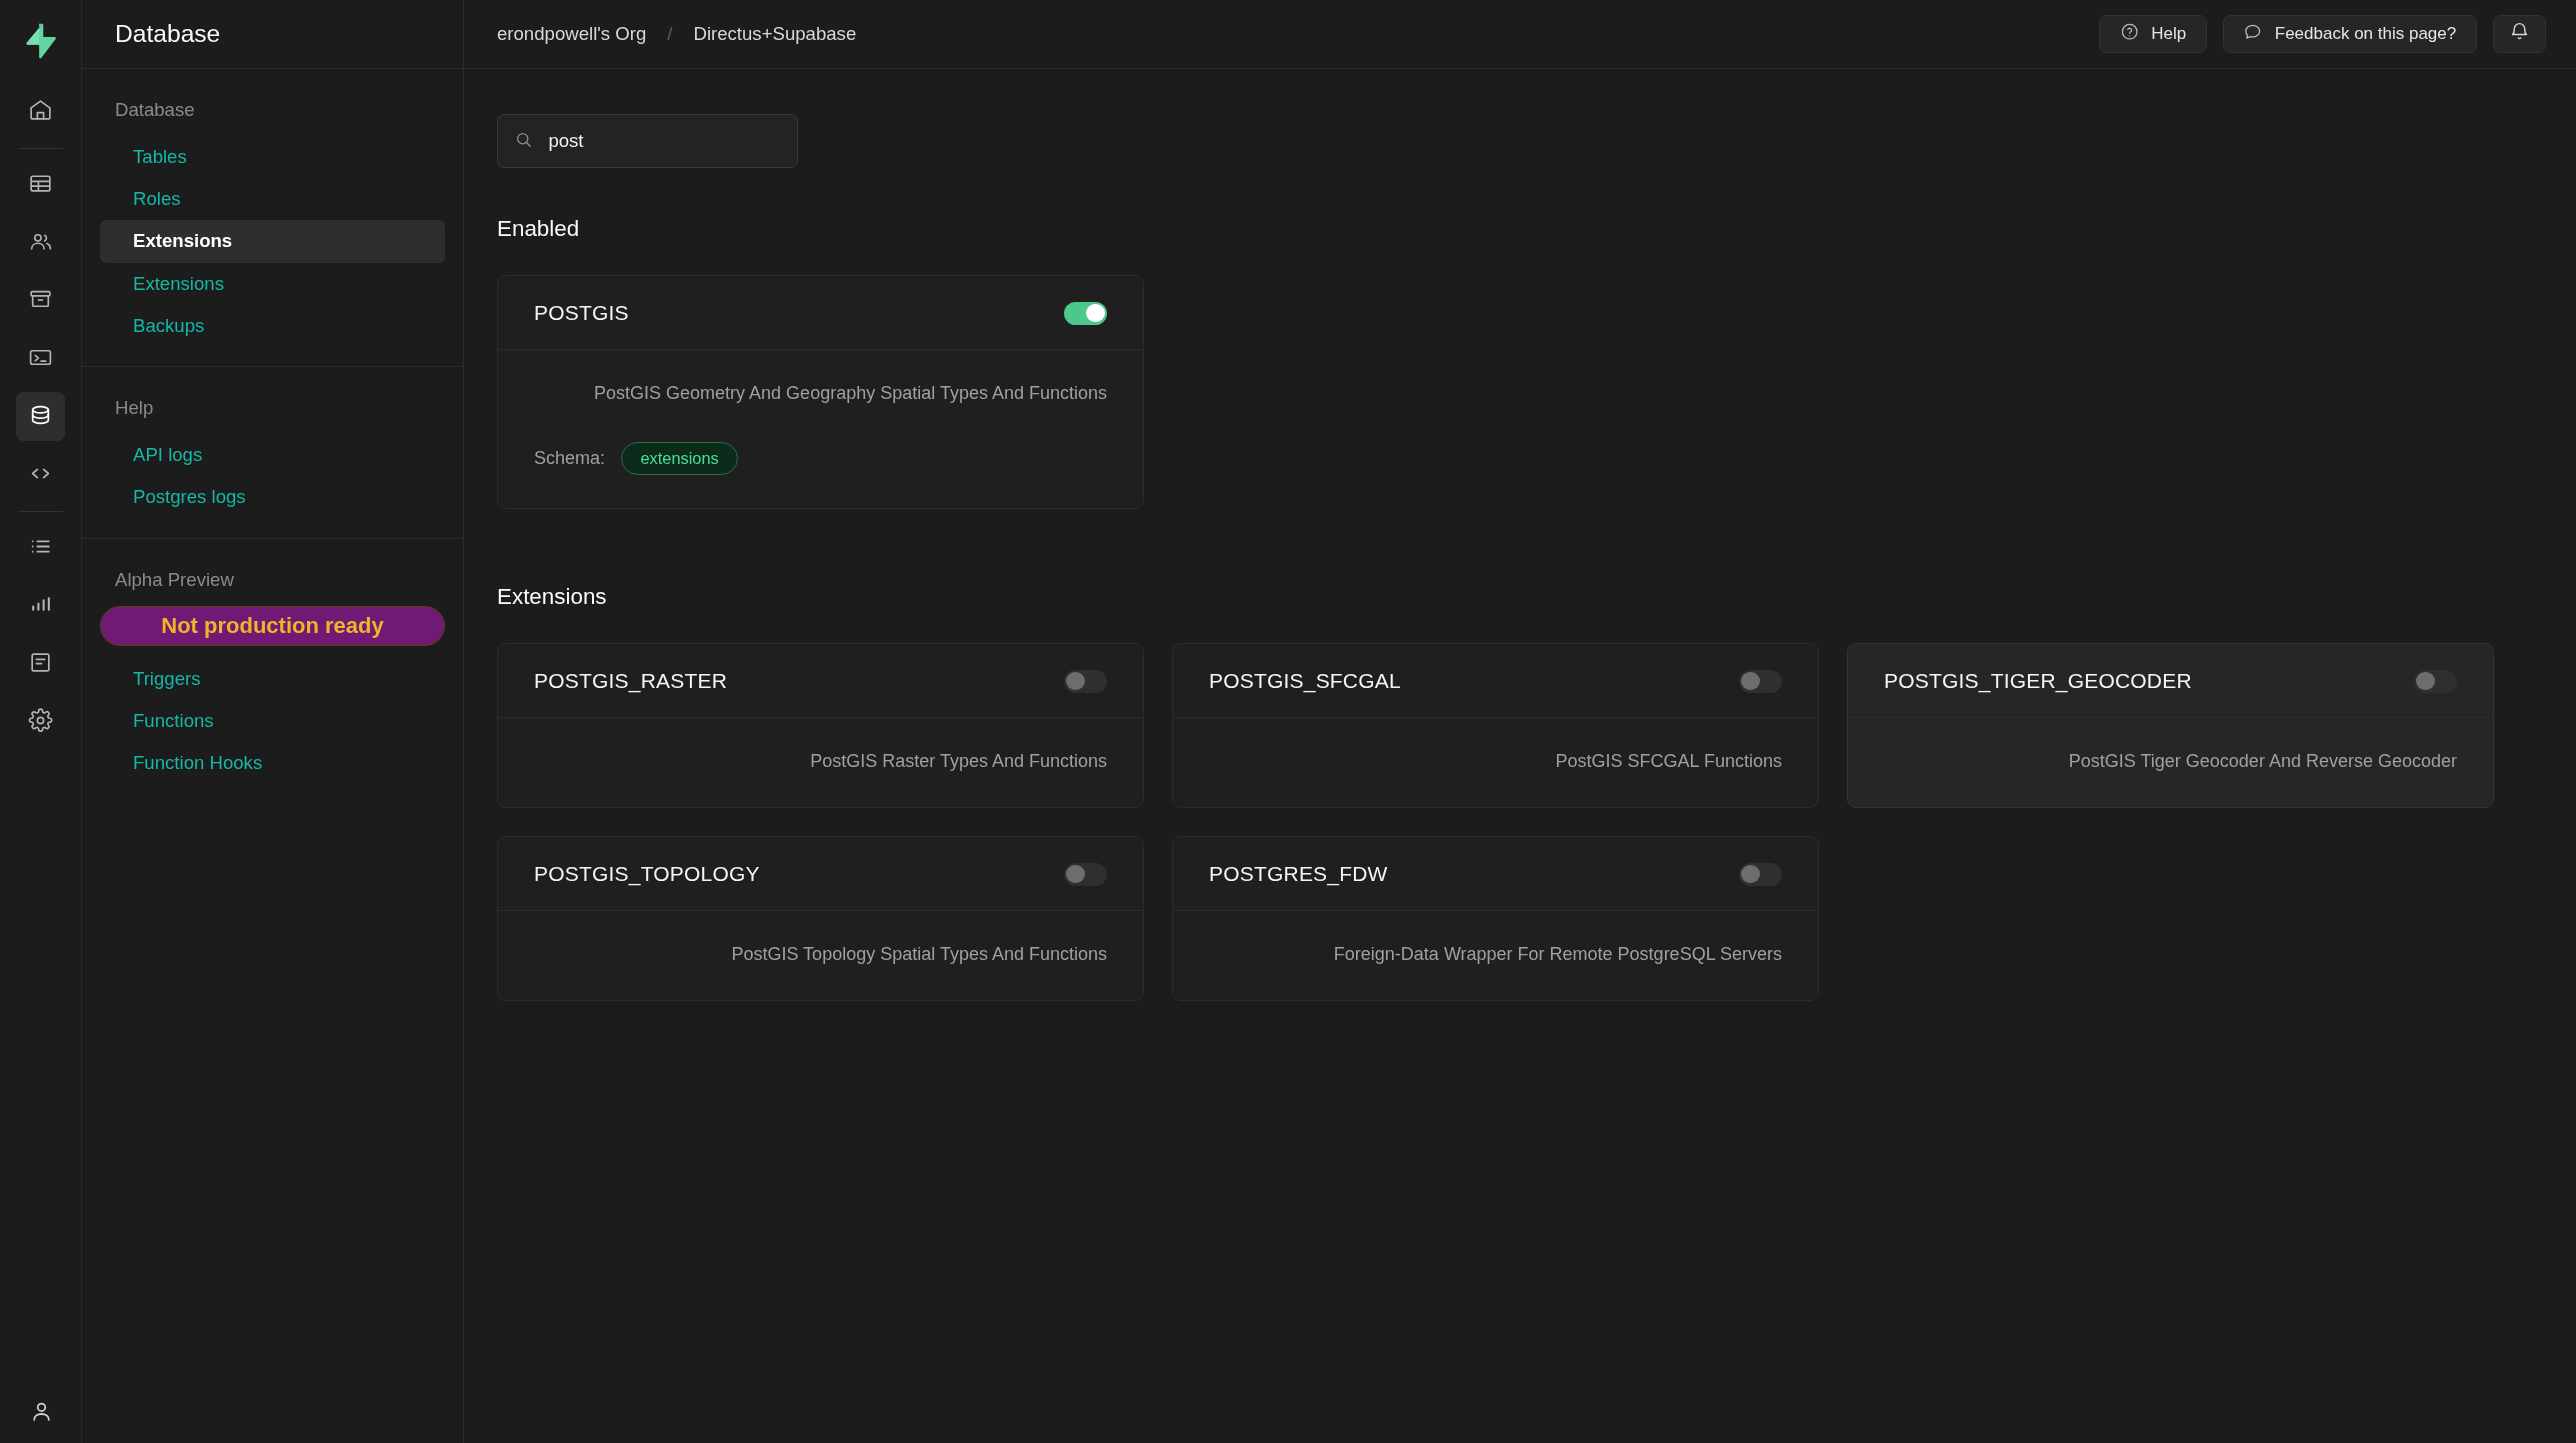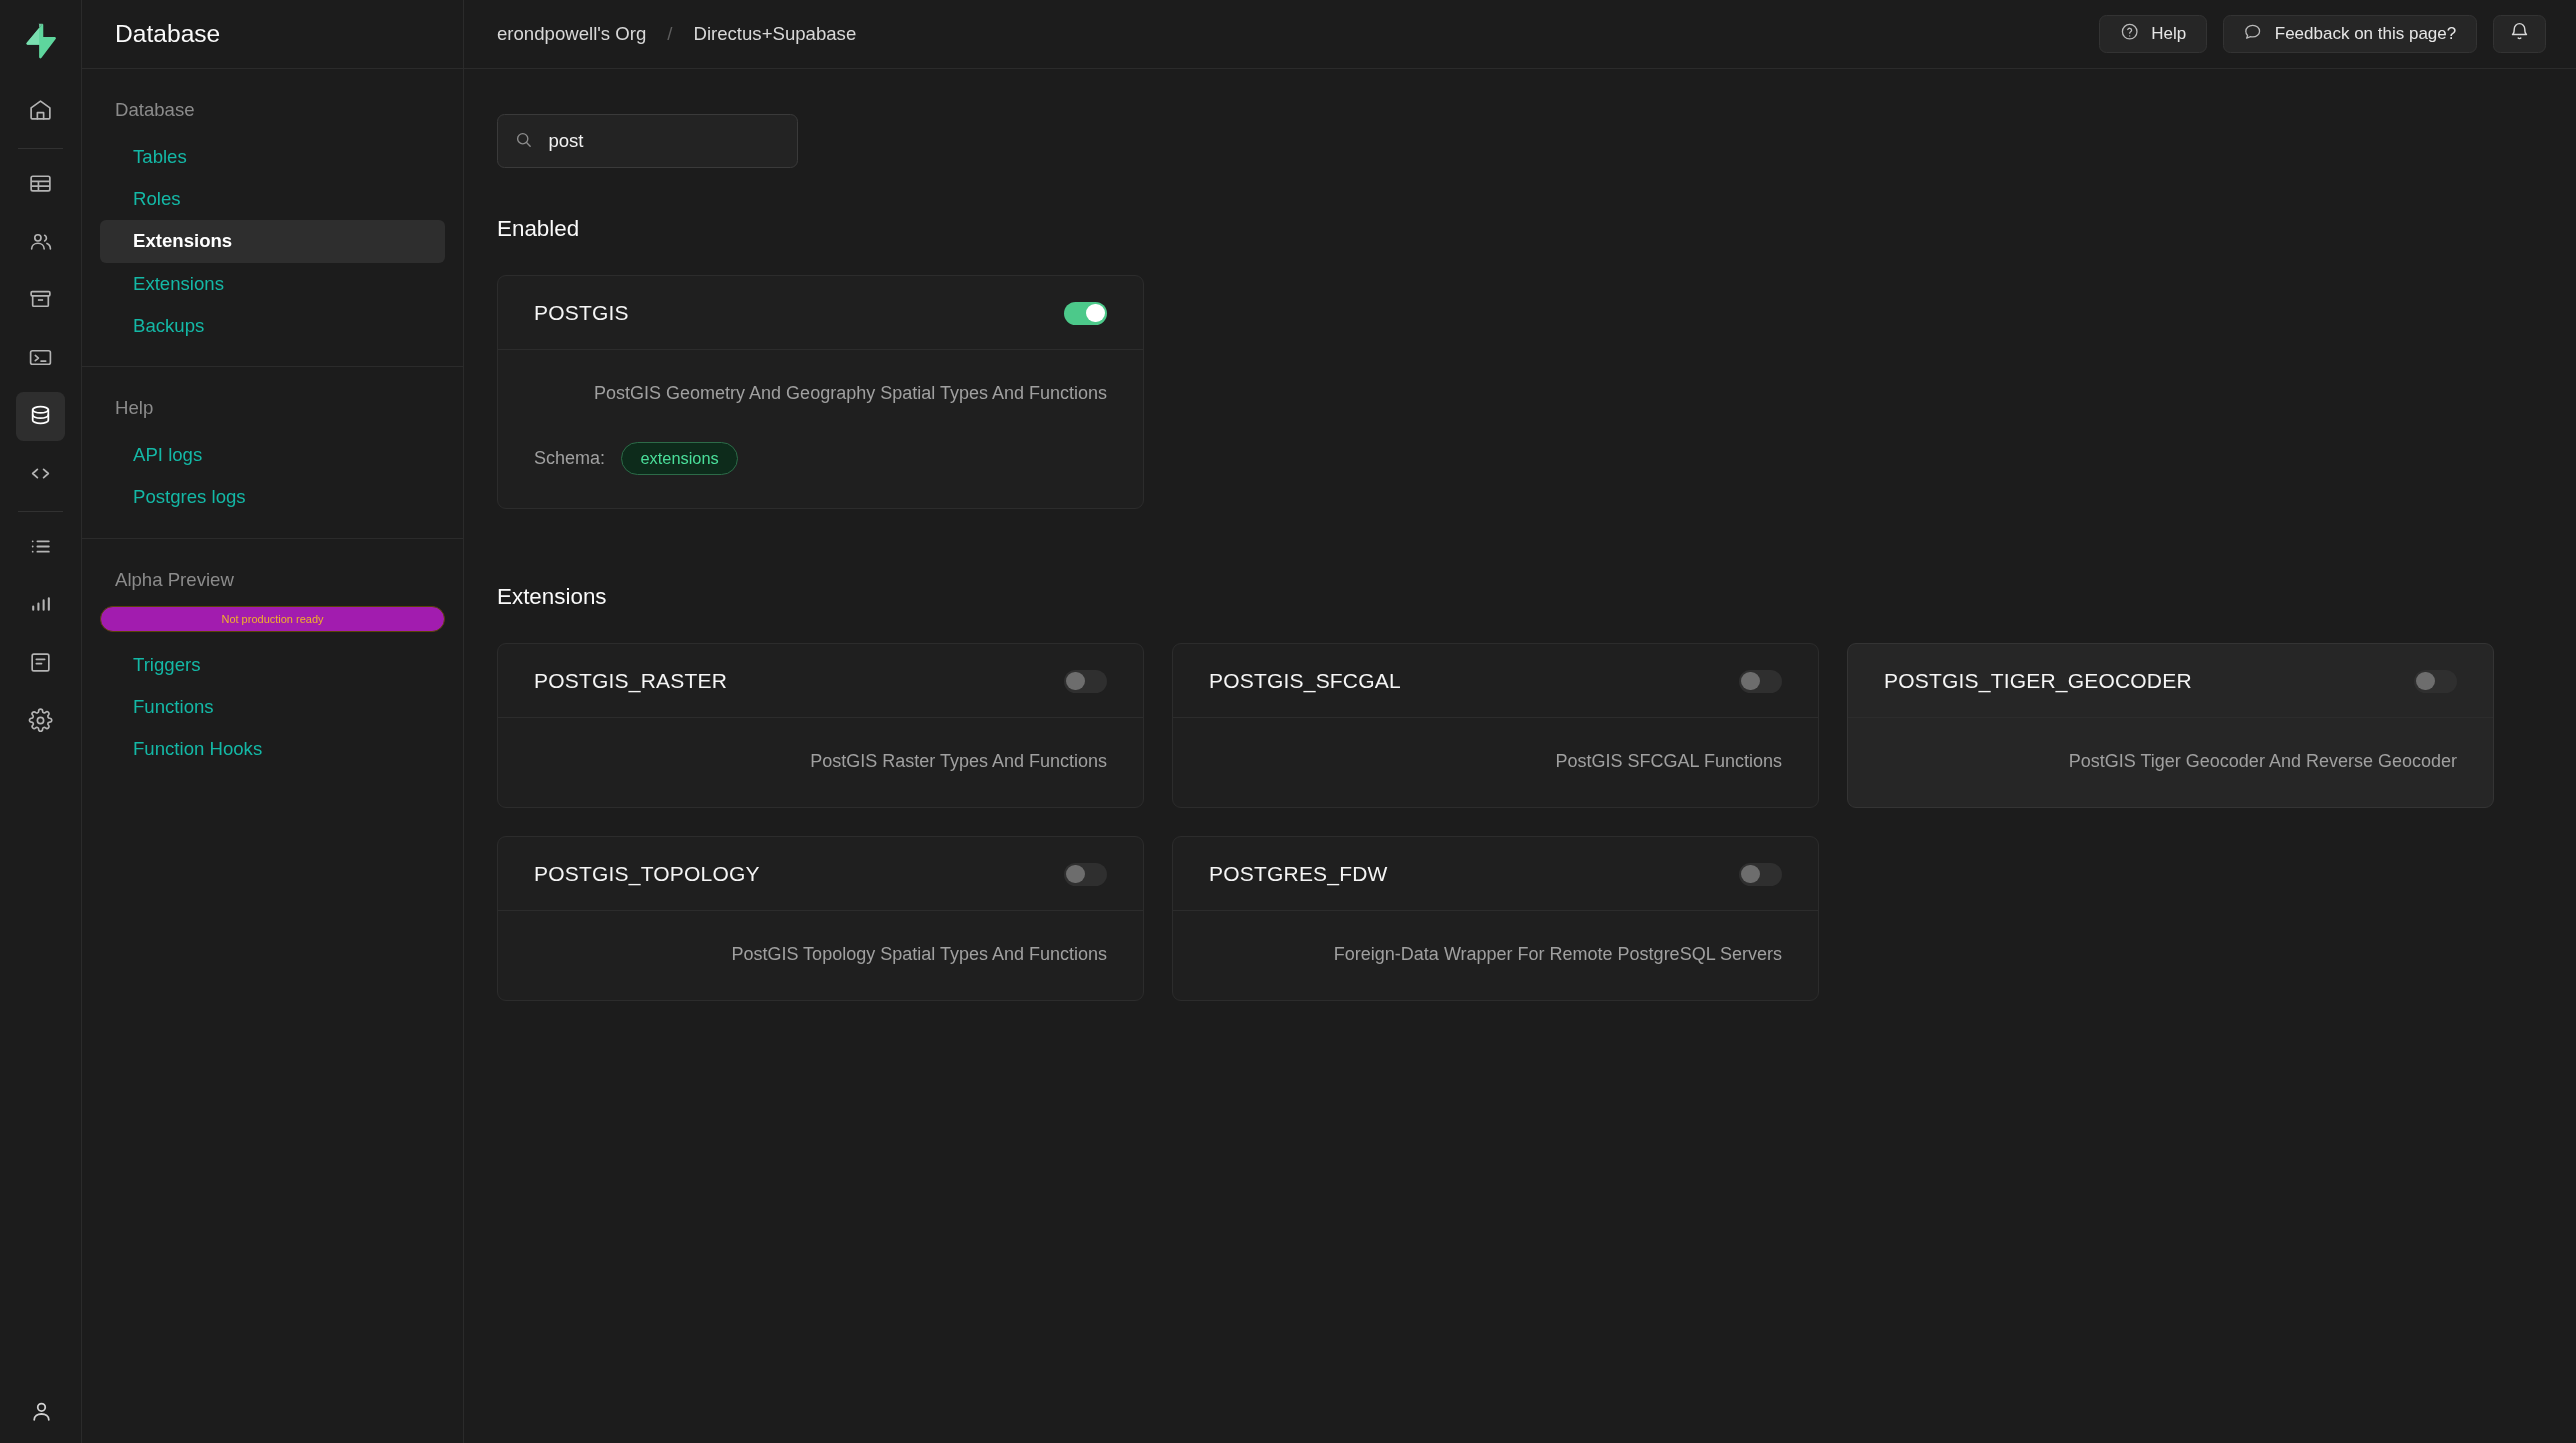--- a/index.html
+++ b/index.html
@@ -52,22 +52,22 @@
   }
   .side-item {
     font-size:18.6px; color:#14b8a6; font-weight:400;
     padding:9px 33px; margin:0 18px;
     border-radius:6px; line-height:1.3;
   }
   .side-item.active { background:#2e2e2e; color:#ffffff; font-weight:700; }
   .badge-alpha {
     margin:0 18px 12px 18px; padding:6px 0;
     border:0.7px solid #5b4208; border-radius:745px;
-    background:#a21caf; color:#f0b429;
-    font-size:11px; font-weight:400; text-align:center;
+    background:#701a75; color:#f0b429;
+    font-size:22px; font-weight:700; text-align:center;
   }
 
   
   .main { flex:1; height:1443px; display:flex; flex-direction:column; background:#1c1c1c; }
   .topbar {
     height:69px; flex:0 0 69px;
     border-bottom:0.7px solid #2b2b2b;
     display:flex; align-items:center; justify-content:space-between;
     padding:0 30px 0 33px;
     gap:7px;

